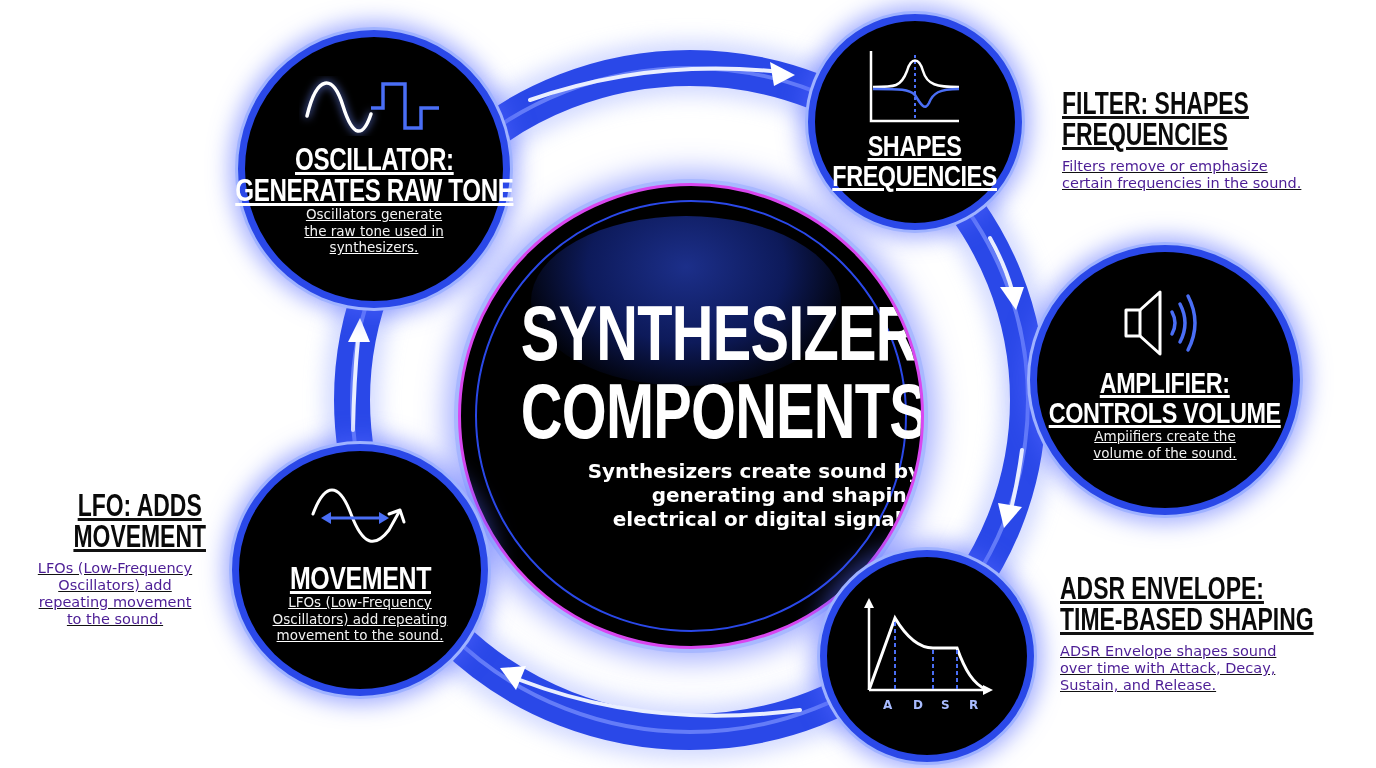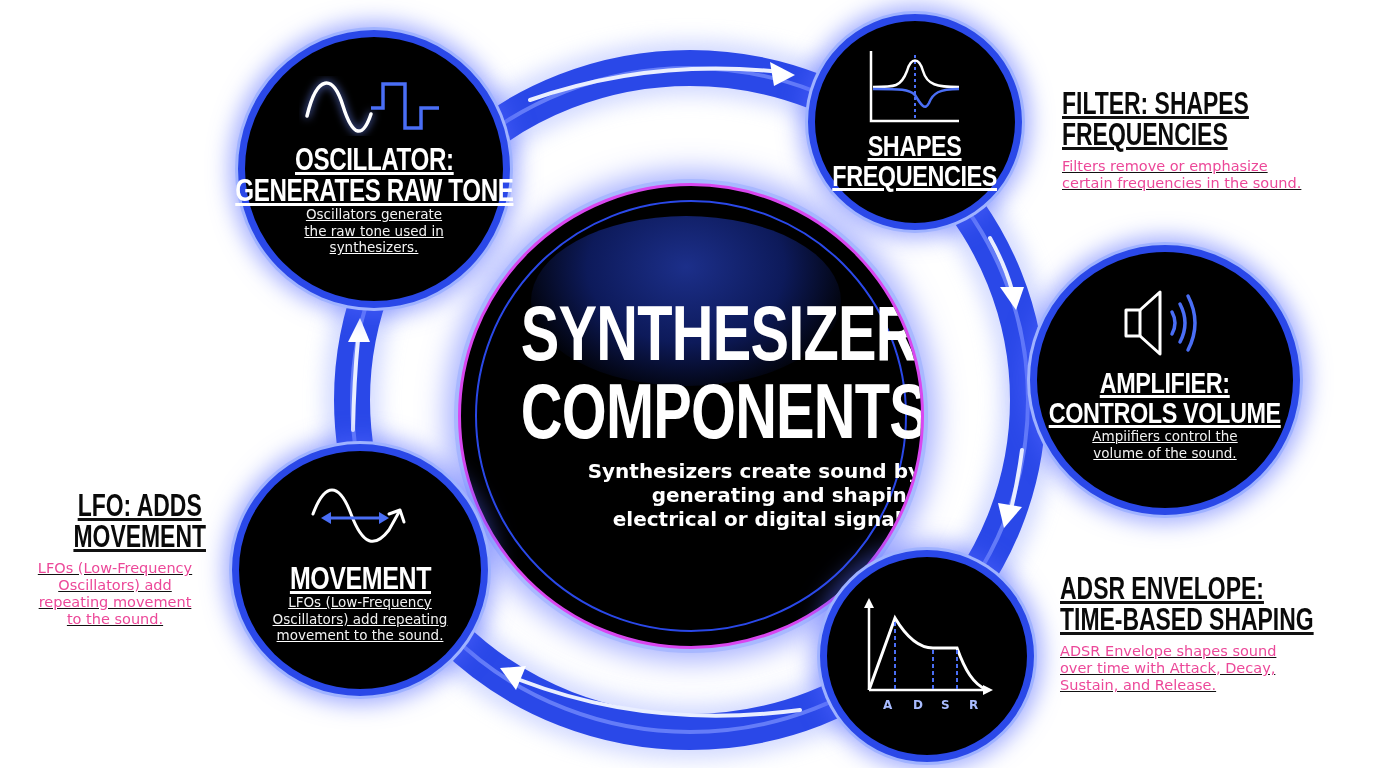--- a/index.html
+++ b/index.html
@@ -23,21 +23,21 @@
   .center .glow { position:absolute; left:70px; top:30px; width:310px; height:170px; border-radius:50%;
             background:radial-gradient(ellipse at 50% 30%, #1c2f8a 0%, #0d1a5a 45%, rgba(0,0,0,0) 80%); }
   .center .c-title { position:absolute; left:0; right:0; top:108px; text-align:center; color:#fff;
             font-family:"Liberation Sans", sans-serif; font-weight:700; font-size:78px; line-height:78px;
             transform:scaleX(0.74); letter-spacing:-1px; }
   .center .c-desc { position:absolute; left:0; right:0; top:273px; text-align:right; color:#fff;
             font-family:"DejaVu Sans", sans-serif; font-weight:700; font-size:20px; line-height:24px; }
   .side { position:absolute; color:#111;text-decoration:underline; }
   .side .s-title { font-family:"Liberation Sans", sans-serif; font-weight:700; font-size:31px; line-height:31px;
             transform-origin:left top; transform:scaleX(0.74); white-space:nowrap; color:#0a0a0a; }
-  .side .s-desc { font-family:"DejaVu Sans", sans-serif; font-size:14.5px; line-height:17px; margin-top:8px; color:#ec4899; }
+  .side .s-desc { font-family:"DejaVu Sans", sans-serif; font-size:14.5px; line-height:17px; margin-top:8px; color:#4c1d95; }
   .side.right-align { text-align:center; }
   .side.right-align .s-title { transform-origin:right top; }
 </style>
 </head>
 <body>
 
 <div class="stage">
 
   <svg class="ring" width="1376" height="768" viewBox="0 0 1376 768">
     <defs>
@@ -127,21 +127,21 @@
       <line x1="20" y1="22" x2="20" y2="48" stroke="#ffffff" stroke-width="3"></line>
       <path d="M52 24 Q58 35 52 46" fill="none" stroke="#4a6ef5" stroke-width="3.5" stroke-linecap="round"></path>
       <path d="M60 16 Q70 35 60 54" fill="none" stroke="#4a6ef5" stroke-width="3.5" stroke-linecap="round"></path>
       <path d="M68 8 Q82 35 68 62" fill="none" stroke="#4a6ef5" stroke-width="3.5" stroke-linecap="round"></path>
     </svg>
     <div class="title" style="font-size:30px; margin-top:10px;">
       <div>AMPLIFIER:</div>
       <div>CONTROLS VOLUME</div>
     </div>
     <div class="desc">
-      <div>Ampiifiers control the</div>
+      <div>Ampiifiers create the</div>
       <div>volume of the sound.</div>
     </div>
   </div>
 
   <div class="node" style="left:820px; top:550px; width:214px; height:212px;">
     <svg class="icon" width="140" height="120" viewBox="0 0 140 120" style="margin-top:-4px;">
       <line x1="12" y1="96" x2="12" y2="12" stroke="#ffffff" stroke-width="2.5"></line>
       <polygon points="12,4 7,14 17,14" fill="#ffffff"></polygon>
       <line x1="12" y1="96" x2="128" y2="96" stroke="#ffffff" stroke-width="2.5"></line>
       <polygon points="136,96 126,91 126,101" fill="#ffffff"></polygon>

